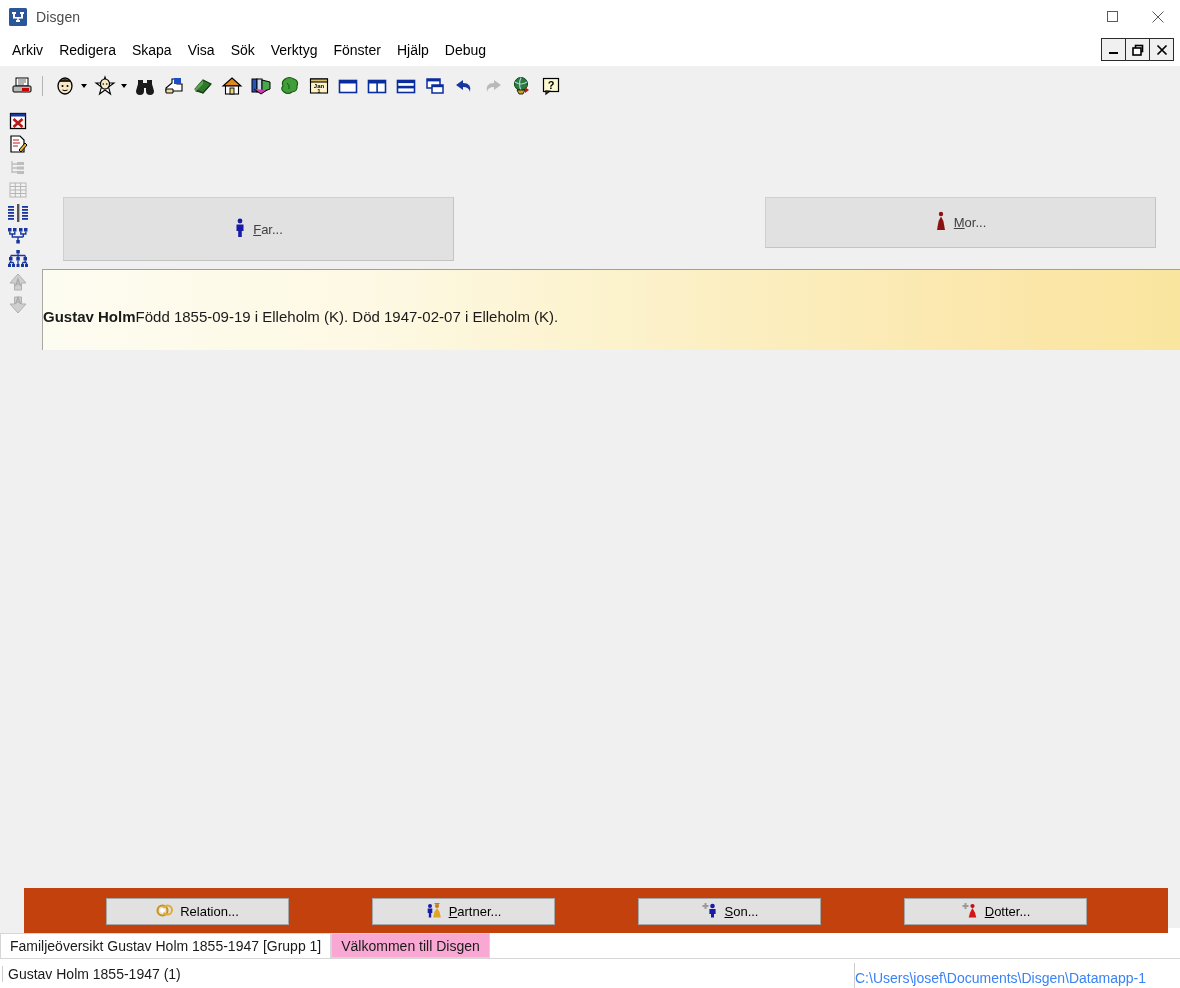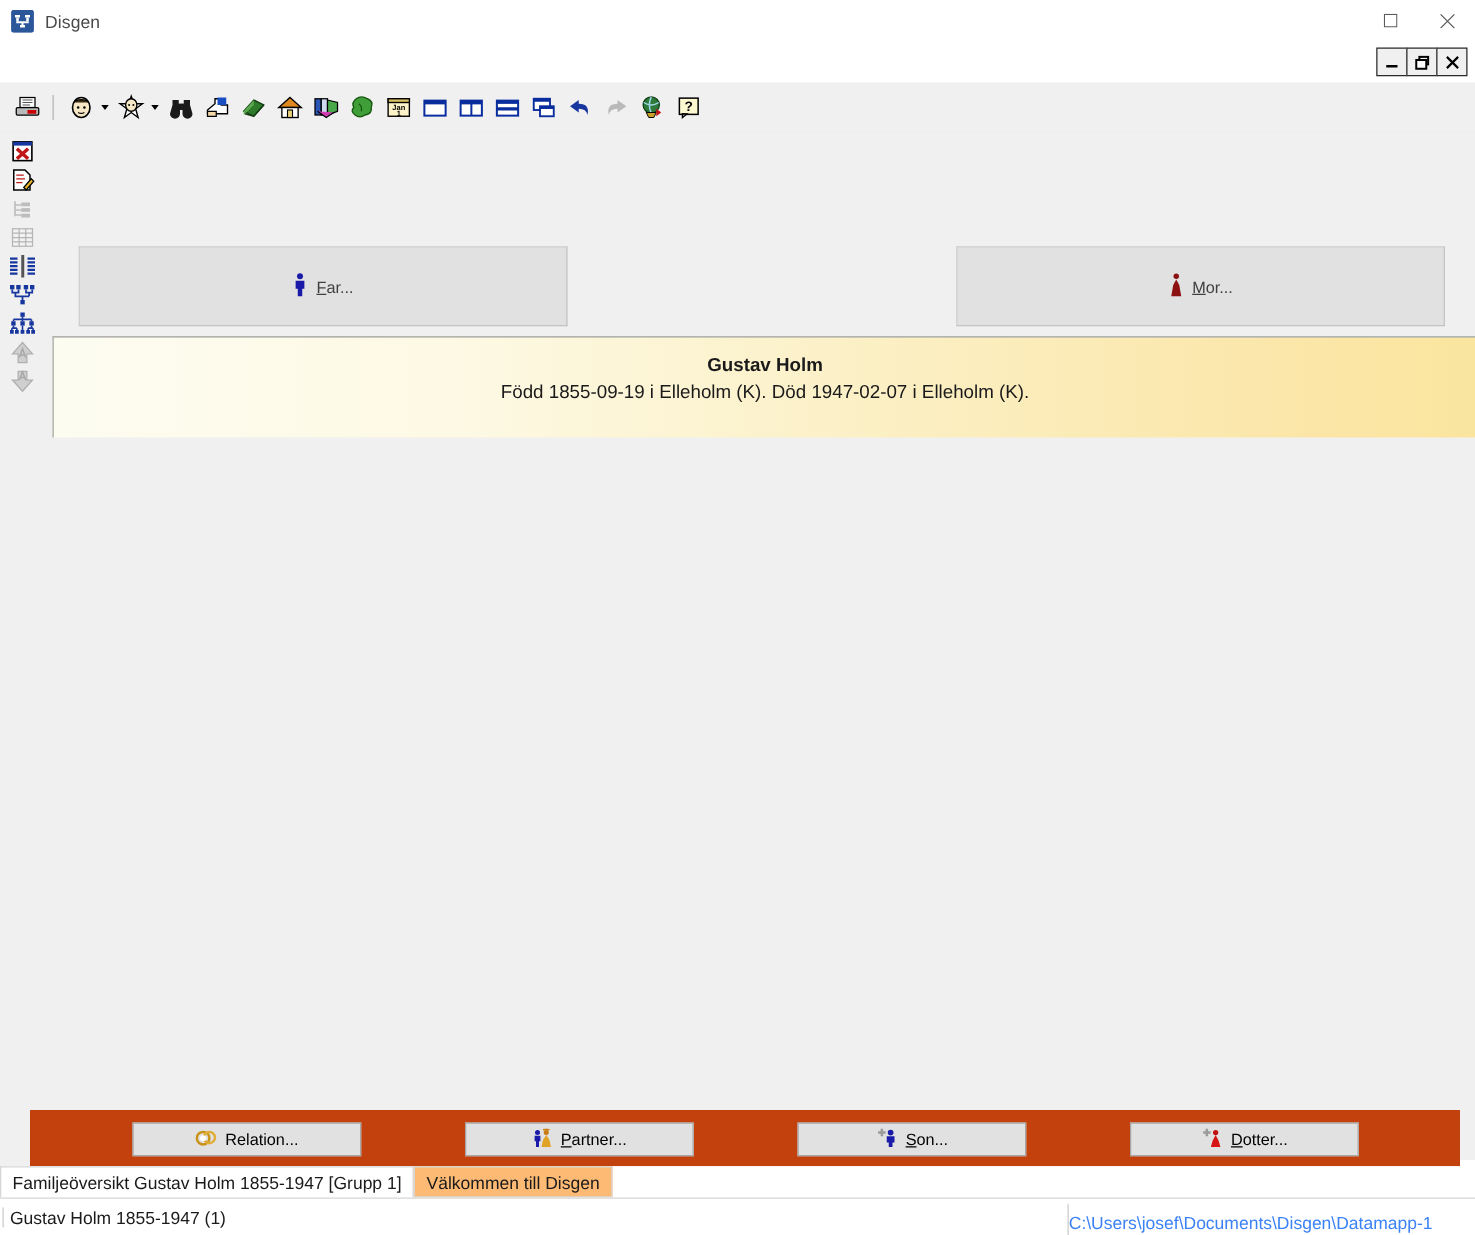--- a/index.html
+++ b/index.html
@@ -103,30 +103,30 @@
     background:#e1e1e1;
     border:1px solid #c4c4c4;
     border-top-color:#cfcfcf;border-left-color:#cfcfcf;
     display:flex;align-items:center;justify-content:center;
     font-size:13px;color:#404040;
     box-sizing:border-box;
   }
   .pbtn .lbl{margin-left:7px;}
   .pbtn .lbl u{text-decoration:underline;}
   .pbtn-far{left:27px;top:92px;width:391px;height:64px;}
-  .pbtn-mor{left:729px;top:92px;width:391px;height:64px;}
+  .pbtn-mor{left:729px;top:92px;width:391px;height:51px;}
 
   
   .person-panel{
     position:absolute;left:6px;top:164px;width:1139px;height:81px;
     background:linear-gradient(to right,#fdfcf1 0%, #fdf9e4 28%, #fbeec0 62%, #fbe6a8 88%, #fae59f 100%);
     border-top:1px solid #a0a098;
     border-left:1px solid #a8a8a0;
     box-sizing:border-box;
-    display:flex;flex-direction:column;align-items:center;justify-content:flex-start;
+    display:flex;flex-direction:row;align-items:center;justify-content:flex-start;
     padding-top:13px;
   }
   .person-name{font-weight:bold;font-size:15px;color:#1a1a1a;line-height:20px;}
   .person-dates{font-weight:normal;font-size:15px;color:#1a1a1a;line-height:22px;}
 
   
   .actionbar{
     position:absolute;left:24px;top:888px;width:1144px;height:45px;
     background:#c2410c;
   }
@@ -146,21 +146,21 @@
   
   .tabstrip{
     position:absolute;left:0;top:933px;width:1180px;height:25px;
     background:#ffffff;display:flex;align-items:stretch;
   }
   .tab{
     display:flex;align-items:center;padding:0 9px;font-size:14px;color:#1a1a1a;
     background:#ffffff;white-space:nowrap;
   }
   .tab.active{background:#ffffff;border:1px solid #d6d6d6;border-bottom:none;}
-  .tab.inactive{background:#fdba74;border:1px solid #d6d6d6;border-bottom:1px solid #d6d6d6;}
+  .tab.inactive{background:#f9a8d4;border:1px solid #d6d6d6;border-bottom:1px solid #d6d6d6;}
 
   
   .statusbar{
     position:absolute;left:0;top:958px;width:1180px;height:30px;
     background:#ffffff;border-top:1px solid #d6d6d6;
     display:flex;align-items:center;
   }
   .status-left{
     padding-left:5px;font-size:14px;color:#1a1a1a;white-space:nowrap;
     border-left:1px solid #cccccc;margin-left:2px;
@@ -203,20 +203,31 @@
           </svg>
       </div>
       <div class="win-btn">
         <svg width="12" height="12" viewBox="0 0 12 12">
             <path d="M0.5 0.5 L11.5 11.5 M11.5 0.5 L0.5 11.5" stroke="#5a5a5a" stroke-width="1" fill="none"></path>
           </svg>
       </div>
     </div>
   </div>
 
+  <div class="menubar">
+    <div class="menu-item">Arkiv</div>
+    <div class="menu-item">Redigera</div>
+    <div class="menu-item">Skapa</div>
+    <div class="menu-item">Visa</div>
+    <div class="menu-item">Sök</div>
+    <div class="menu-item">Verktyg</div>
+    <div class="menu-item">Fönster</div>
+    <div class="menu-item">Hjälp</div>
+    <div class="menu-item">Debug</div>
+  </div>
 
   <div class="mdi-ctrls">
     <div class="mdi-btn boxed">
       <svg width="14" height="14" viewBox="0 0 14 14">
           <rect x="2" y="9" width="9" height="2" fill="#000"></rect>
         </svg>
     </div>
     <div class="mdi-btn boxed">
       <svg width="14" height="14" viewBox="0 0 14 14">
         <rect x="4.5" y="2.5" width="7" height="6" fill="none" stroke="#000" stroke-width="1.6"></rect>

